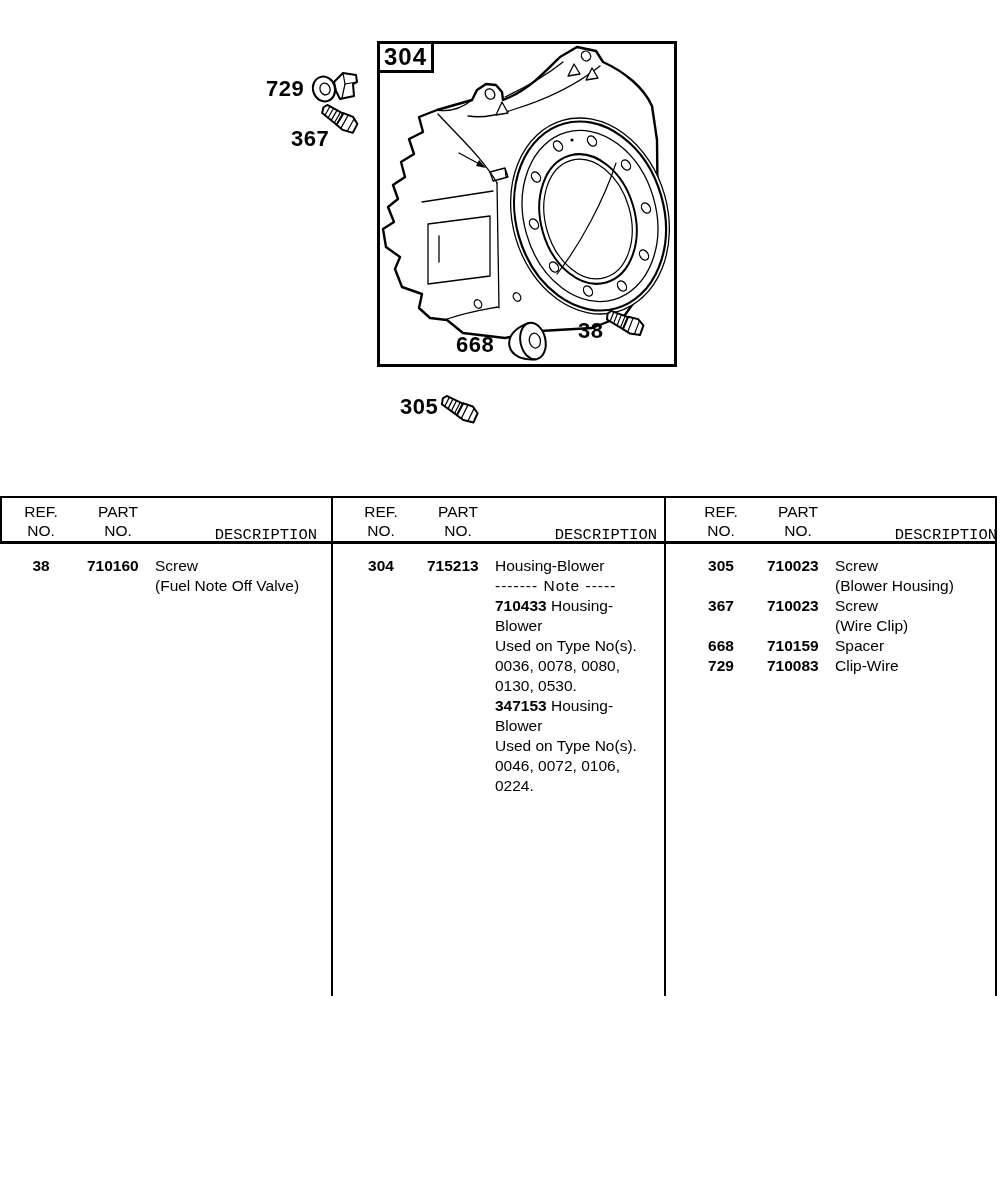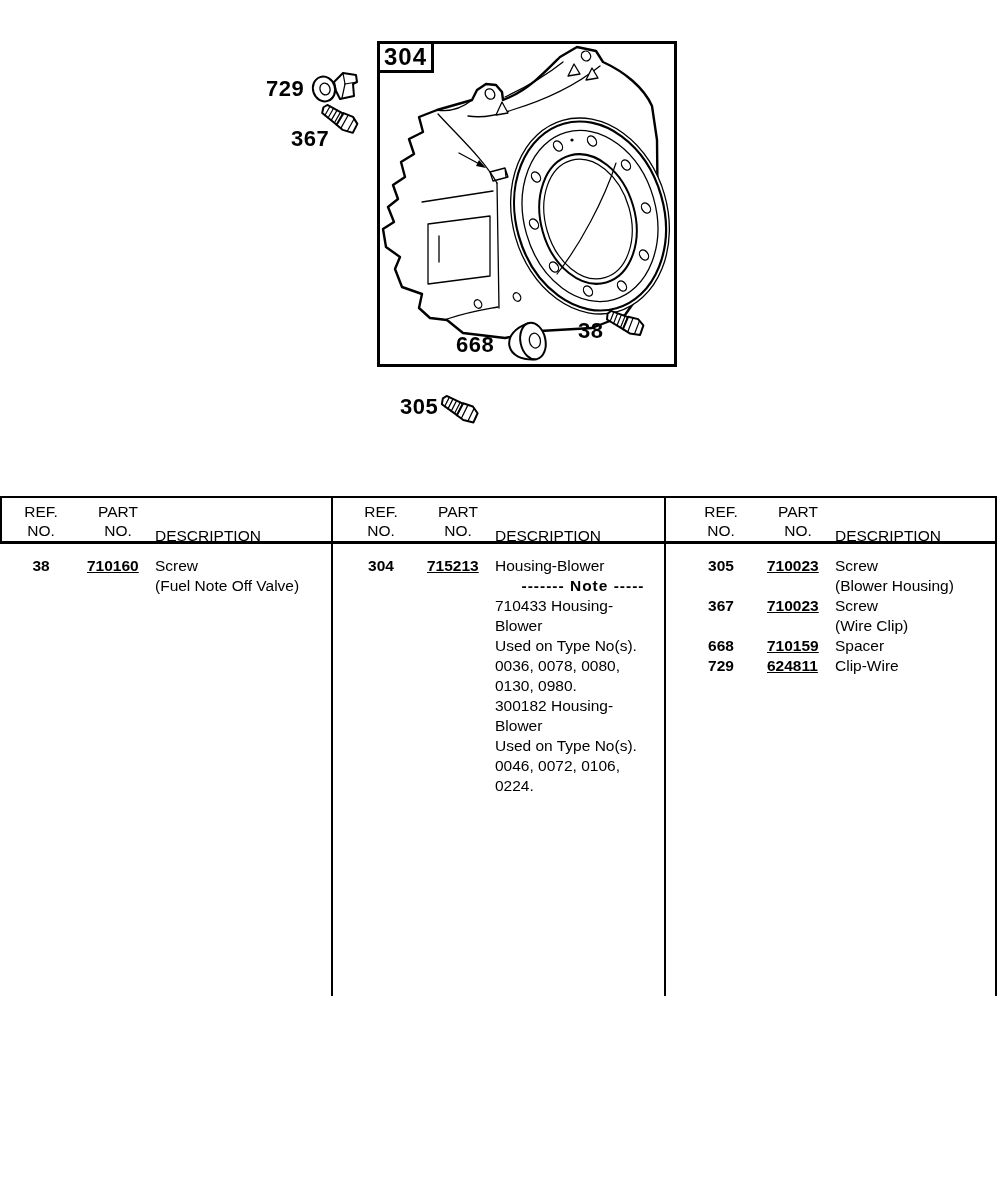--- a/index.html
+++ b/index.html
@@ -27,28 +27,28 @@
   .bt{position:absolute;left:0;top:0;width:997px;height:2px;background:#000;}
   .hsep{position:absolute;left:0;top:45px;width:997px;height:3px;background:#000;}
   .vl{position:absolute;top:0;width:2px;height:704px;background:#000;}
   #vl-1{left:331px;} #vl-2{left:664px;} #vl-r{left:995px;}
   #vl-l{left:0;height:48px;}
   .pcol{position:absolute;top:2px;width:330px;}
   #pcol-1{left:1px;} #pcol-2{left:341px;} #pcol-3{left:681px;}
   .phead{display:grid;grid-template-columns:80px 74px 1fr;height:43px;padding-top:4px;
     line-height:19px;}
   .phead .hc{text-align:center;}
-  .phead .hd{text-align:left;align-self:end;padding-right:14px;}
+  .phead .hd{text-align:right;align-self:end;padding-right:14px;font-family:Liberation Mono, monospace;}
   .pbody{padding-top:11px;line-height:20px;}
   .prow{display:grid;grid-template-columns:80px 74px 1fr;}
   .ref{text-align:center;font-weight:bold;}
-  .part{padding-left:6px;font-weight:bold;text-decoration:underline;}
+  .part{padding-left:6px;font-weight:bold;}
   .desc{padding-left:0px;}
-  .b{font-weight:normal;}
-  .note{font-weight:bold;letter-spacing:1px;text-align:center;}
+  .b{font-weight:bold;}
+  .note{font-weight:normal;letter-spacing:1px;}
 </style>
 </head>
 <body>
 
 <div class="page">
 
   <div class="diagram">
     <div class="frame"></div>
 
     <svg class="art" viewBox="0 0 1000 496">
@@ -201,22 +201,22 @@
         <div class="prow">
           <div class="ref">304</div>
           <div class="part">715213</div>
           <div class="desc">
             <div>Housing-Blower</div>
             <div class="note">------- Note -----</div>
             <div><span class="b">710433</span> <span>Housing-</span></div>
             <div>Blower</div>
             <div>Used on Type No(s).</div>
             <div>0036, 0078, 0080,</div>
-            <div>0130, 0980.</div>
-            <div><span class="b">300182</span> <span>Housing-</span></div>
+            <div>0130, 0530.</div>
+            <div><span class="b">347153</span> <span>Housing-</span></div>
             <div>Blower</div>
             <div>Used on Type No(s).</div>
             <div>0046, 0072, 0106,</div>
             <div>0224.</div>
           </div>
         </div>
       </div>
     </div>
 
     <div class="pcol" id="pcol-3">
@@ -250,21 +250,21 @@
         </div>
         <div class="prow">
           <div class="ref">668</div>
           <div class="part">710159</div>
           <div class="desc">
             <div>Spacer</div>
           </div>
         </div>
         <div class="prow">
           <div class="ref">729</div>
-          <div class="part">624811</div>
+          <div class="part">710083</div>
           <div class="desc">
             <div>Clip-Wire</div>
           </div>
         </div>
       </div>
     </div>
   </div>
 
 </div>
 

